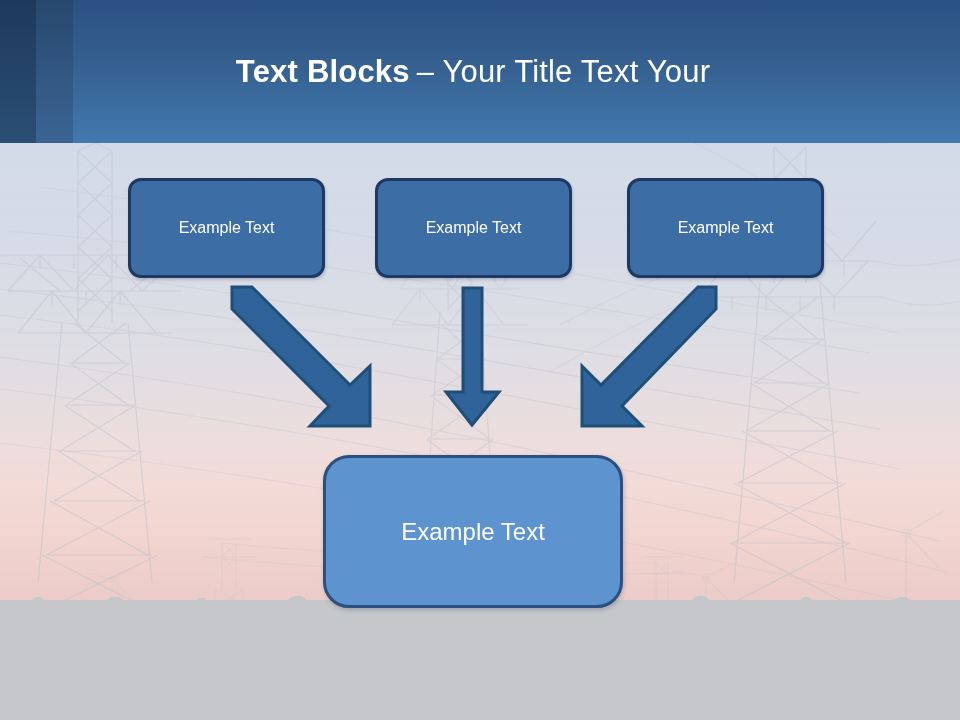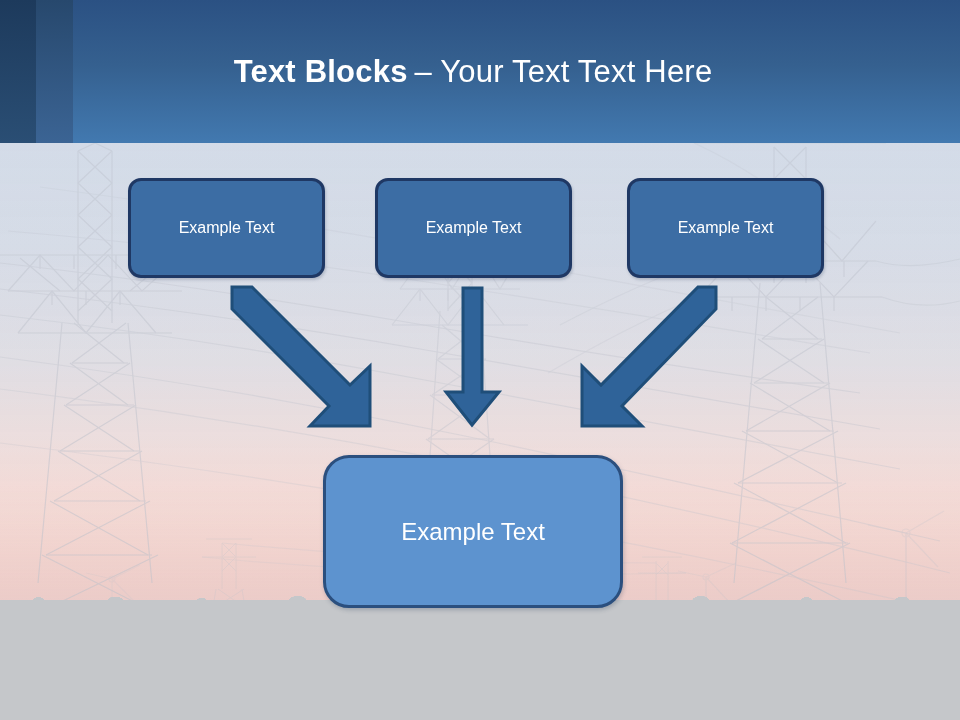--- a/index.html
+++ b/index.html
@@ -287,21 +287,21 @@
     <div class="bg-ground-edge"></div>
     <div class="bg-ground"></div>
   </div>
 
   <div class="header">
     <div class="header-strip-dark"></div>
     <div class="header-strip-mid"></div>
     <div class="header-main"></div>
     <div class="header-title">
       <span class="title-bold">Text Blocks</span>
-      <span class="title-rest">– Your Text Text Here</span>
+      <span class="title-rest">– Your Title Text Your</span>
     </div>
   </div>
 
   <svg class="arrows" width="960" height="720" viewBox="0 0 960 720">
 
     <polygon points="232,287 252,287 350,385 370,366 370,426 310,426 329,406 232,309" fill="#2f6399" stroke="#1f4e79" stroke-width="3" stroke-linejoin="miter"></polygon>
 
     <polygon points="463,288 482,288 482,392 499,392 472,425 446,392 463,392" fill="#2f6399" stroke="#1f4e79" stroke-width="3" stroke-linejoin="miter"></polygon>
 
     <polygon points="716,287 698,287 601,385 582,366 582,426 642,426 622,406 716,309" fill="#2f6399" stroke="#1f4e79" stroke-width="3" stroke-linejoin="miter"></polygon>

